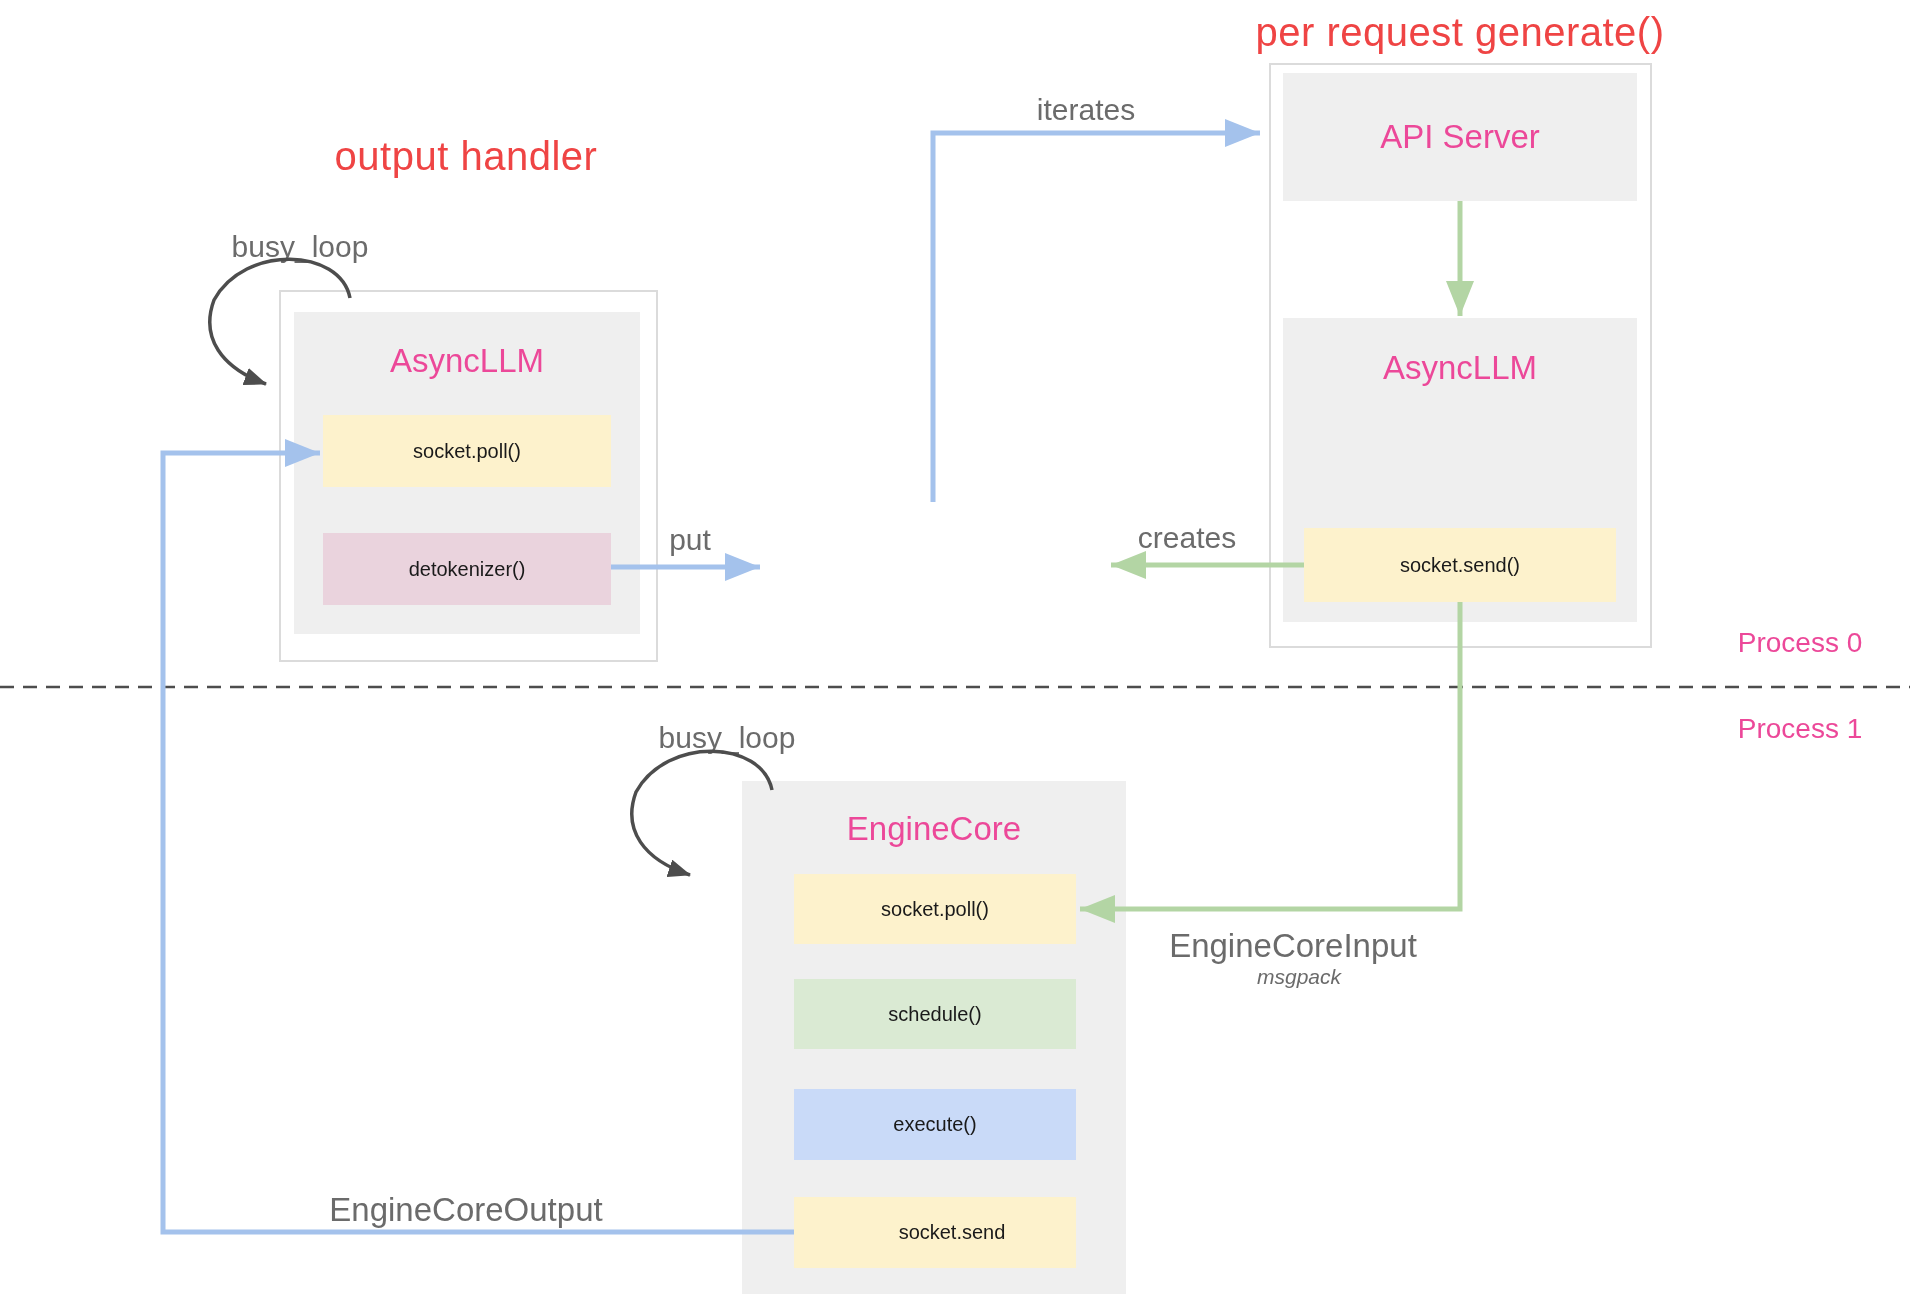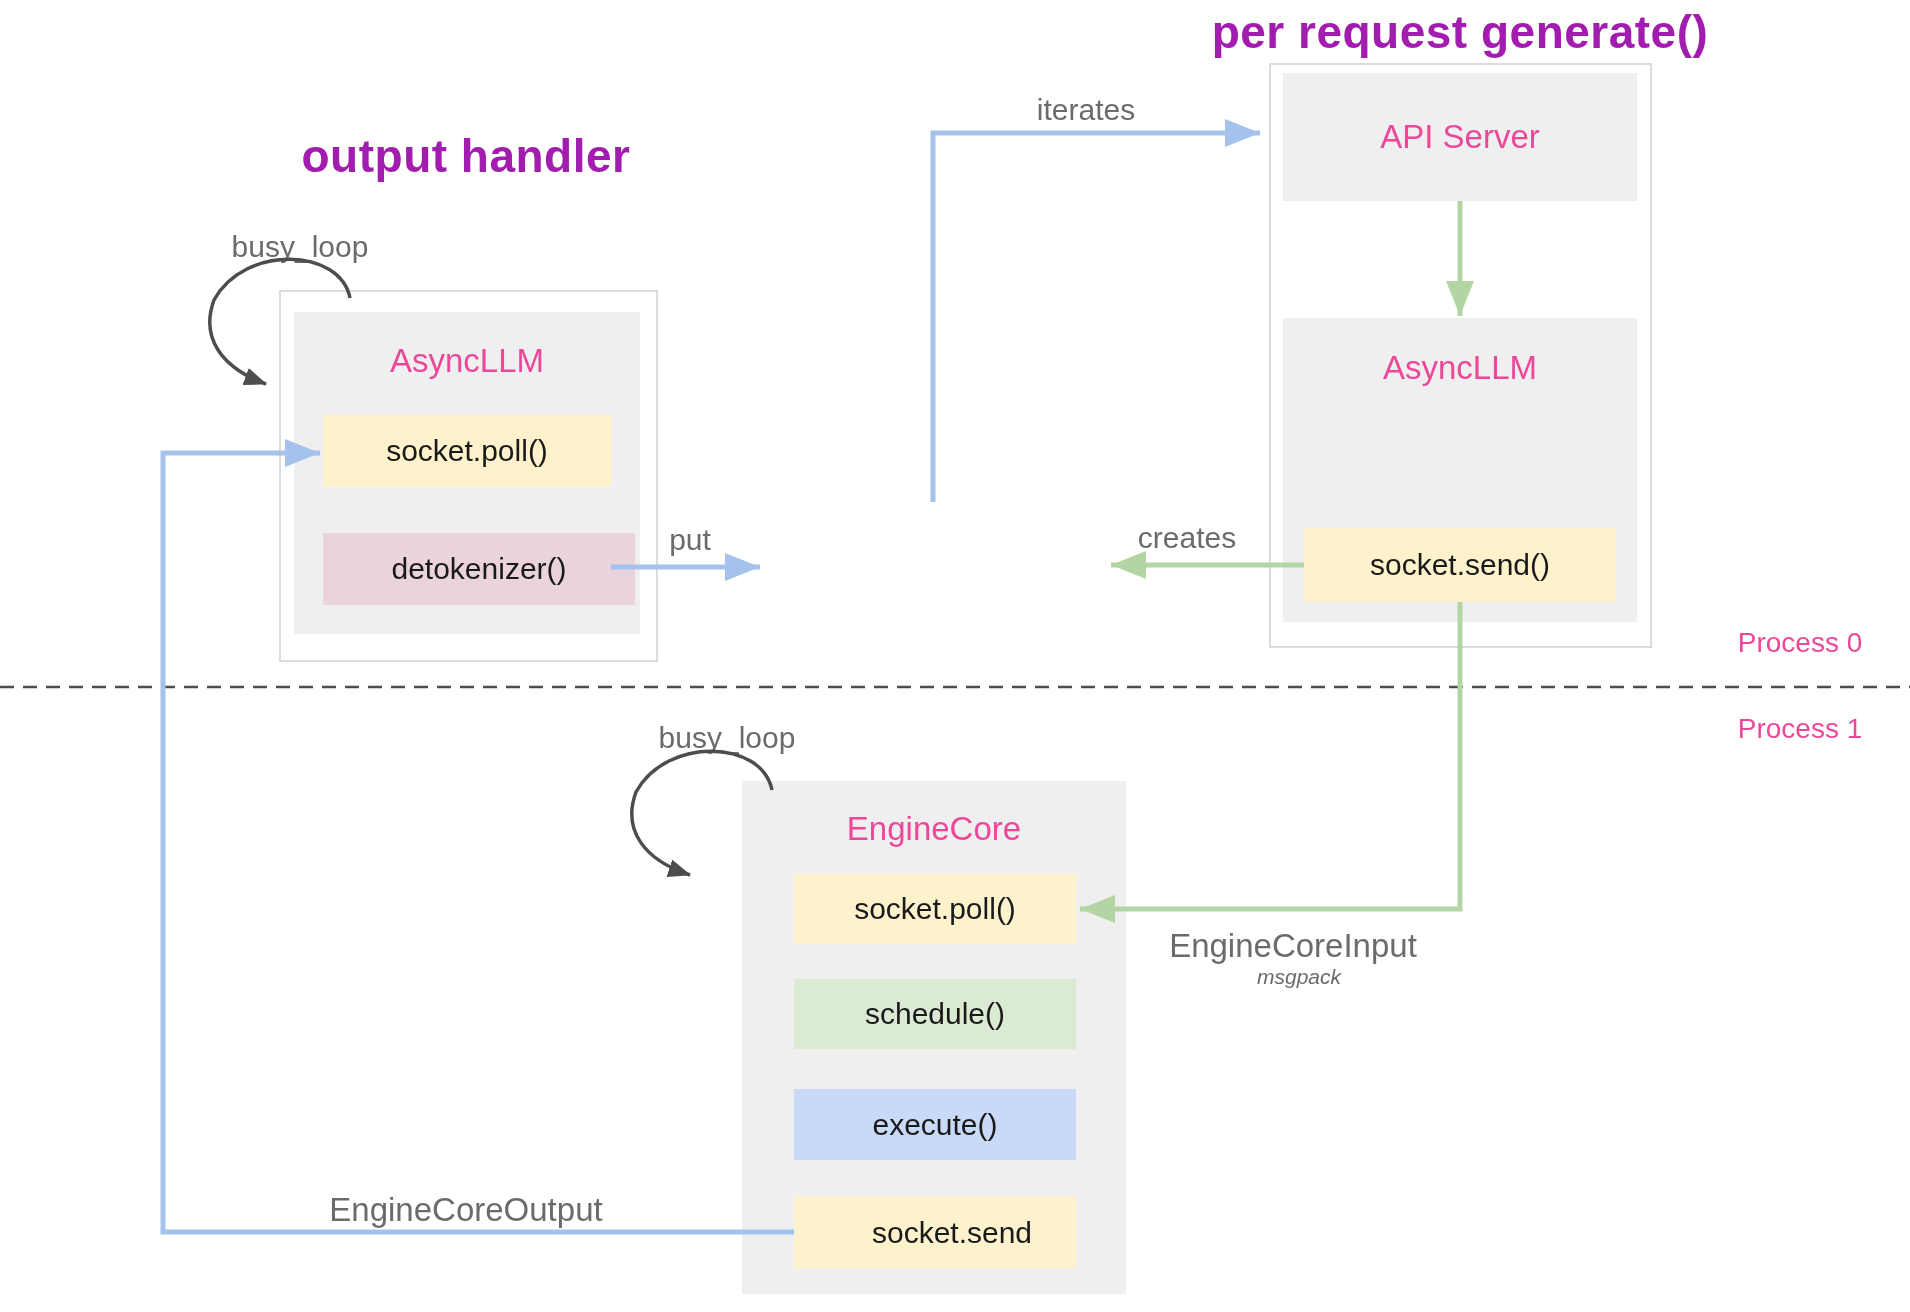--- a/index.html
+++ b/index.html
@@ -7,31 +7,31 @@
     --blue:#C9DAF8; --panel_gray:#EFEFEF; --blue_arrow:#A4C2EC;
     --green_arrow:#B3D5A4; --dark_arrow:#4D4D4D; --label_gray:#666666;
   }
   html,body{margin:0;padding:0;background:#ffffff;}
   #canvas{
     position:relative;width:1910px;height:1312px;background:#ffffff;overflow:hidden;
     font-family:"Liberation Sans", sans-serif;
   }
   .abs{position:absolute;}
   .center{transform:translate(-50%,-50%);white-space:nowrap;}
-  .section-title{font-size:46px;font-weight:bold;color:#a21caf;letter-spacing:.5px;}
+  .section-title{font-size:40px;font-weight:normal;color:#ef4444;letter-spacing:.5px;}
   .loop-label,.arrow-label{font-size:30px;color:#6b6b6b;}
   .small-label{font-size:33px;color:#6b6b6b;}
   .italic-label{font-size:21px;color:#6b6b6b;font-style:italic;}
   .process-label{font-size:28px;color:#ec4899;}
   .panel-outer{background:#ffffff;border:2px solid #DBDBDB;box-sizing:border-box;}
   .panel-gray{background:var(--panel_gray);}
   .box-title{font-size:33px;font-weight:normal;color:#ec4899;}
   .method{
     display:flex;align-items:center;justify-content:center;
-    font-size:30px;color:#1a1a1a;box-sizing:border-box;
+    font-size:20px;color:#1a1a1a;box-sizing:border-box;
   }
   .bg-yellow{background:var(--yellow);} .bg-pink{background:var(--pink);}
   .bg-peach{background:var(--peach);} .bg-green{background:var(--green);}
   .bg-blue{background:var(--blue);}
   svg#arrows{position:absolute;left:0;top:0;pointer-events:none;}
   .arrow-blue{stroke:var(--blue_arrow);stroke-width:5;fill:none;}
   .arrow-green{stroke:var(--green_arrow);stroke-width:5;fill:none;}
   .arrow-dark{stroke:var(--dark_arrow);stroke-width:3.5;fill:none;}
   .divider{stroke:#4d4d4d;stroke-width:2.5;stroke-dasharray:14 9;}
 </style>
@@ -42,21 +42,21 @@
 
   <div class="abs center section-title" style="left:466px;top:156px;">output handler</div>
   <div class="abs center section-title" style="left:1460px;top:32px;">per request generate()</div>
 
   <div class="abs center loop-label" style="left:300px;top:247px;">busy_loop</div>
 
   <div class="abs panel-outer" style="left:279px;top:290px;width:379px;height:372px;"></div>
   <div class="abs panel-gray" style="left:294px;top:312px;width:346px;height:322px;"></div>
   <div class="abs center box-title" style="left:467px;top:361px;">AsyncLLM</div>
   <div class="abs method bg-yellow" style="left:323px;top:415px;width:288px;height:72px;">socket.poll()</div>
-  <div class="abs method bg-pink" style="left:323px;top:533px;width:312px;height:72px;">detokenizer()</div>
+  <div class="abs method bg-pink" style="left:323px;top:533px;width:288px;height:72px;">detokenizer()</div>
 
 
   <div class="abs panel-outer" style="left:1269px;top:63px;width:383px;height:585px;"></div>
   <div class="abs panel-gray" style="left:1283px;top:73px;width:354px;height:128px;"></div>
   <div class="abs center box-title" style="left:1460px;top:137px;">API Server</div>
   <div class="abs panel-gray" style="left:1283px;top:318px;width:354px;height:304px;"></div>
   <div class="abs center box-title" style="left:1460px;top:368px;">AsyncLLM</div>
   <div class="abs method bg-yellow" style="left:1304px;top:528px;width:312px;height:74px;">socket.send()</div>
 
   <div class="abs center loop-label" style="left:727px;top:738px;">busy_loop</div>

